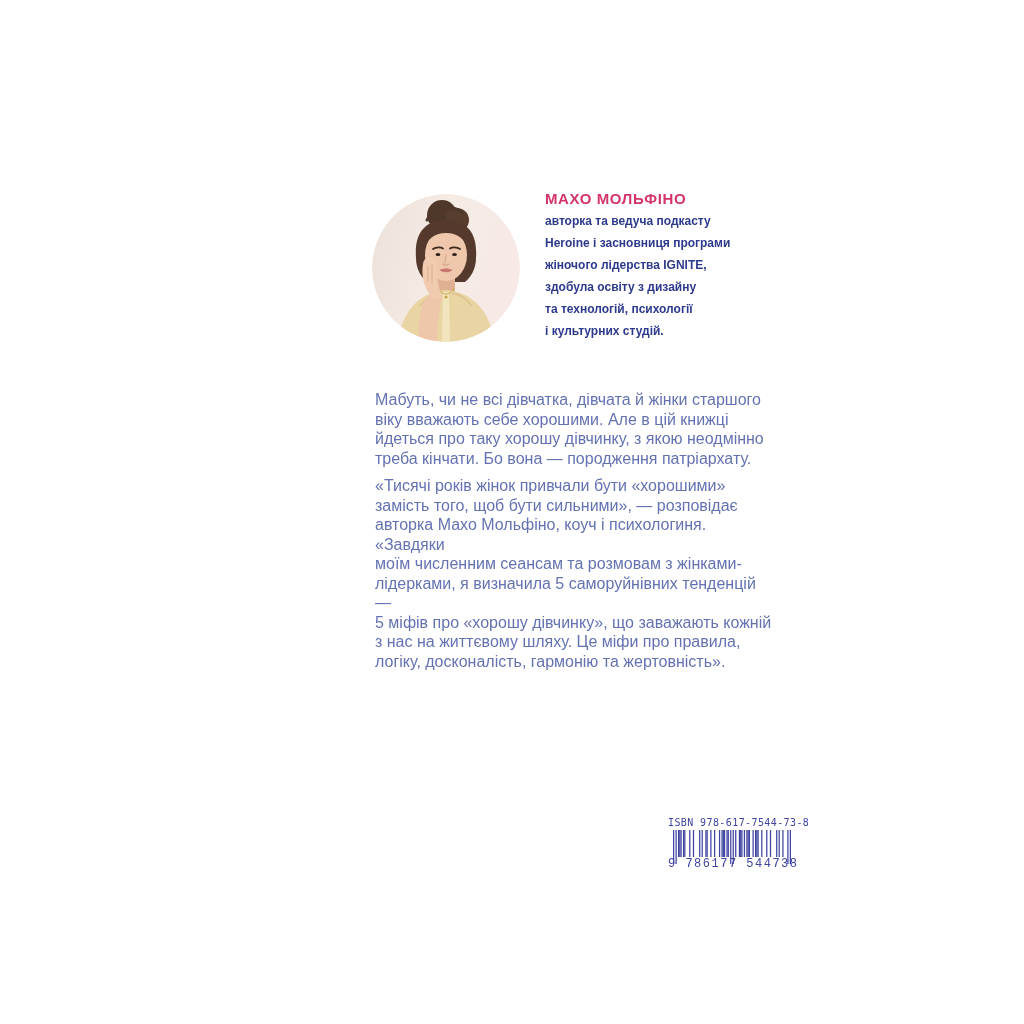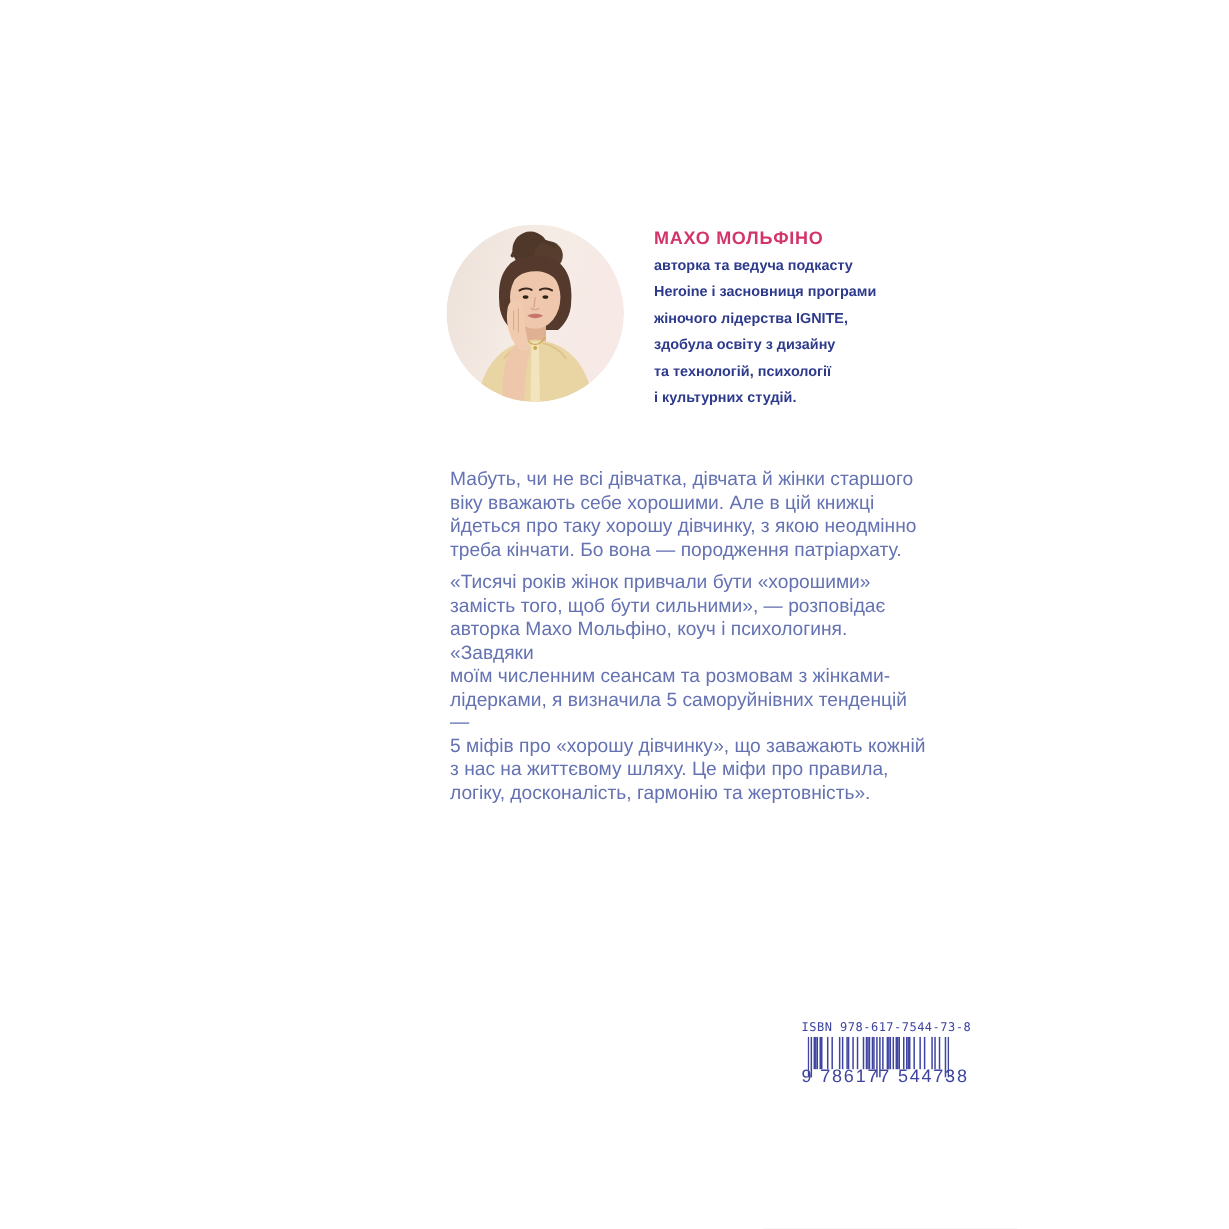--- a/index.html
+++ b/index.html
@@ -14,21 +14,21 @@
   .page{
     position:relative;
     width:1024px;height:1024px;
     background:var(--page-bg);
     font-family:"Liberation Sans", sans-serif;
     overflow:hidden;
   }
   
   .author-section{
     position:absolute;left:372px;top:187px;
-    display:flex;gap:25px;align-items:flex-start;
+    display:flex;gap:25px;align-items:flex-end;
   }
   .author-photo{
     width:148px;height:148px;border-radius:50%;
     overflow:hidden;flex:0 0 auto;
   }
   .author-photo svg{display:block;width:148px;height:148px;}
   .author-info{padding-top:1px;}
   .author-name{
     font-size:15px;line-height:22px;font-weight:bold;
     letter-spacing:0.6px;color:var(--accent-pink);
@@ -42,32 +42,32 @@
     position:absolute;left:375px;top:356px;width:400px;margin-top:34px;
   }
   .description p{
     font-size:16px;line-height:19.5px;
     color:var(--body-text);
     white-space:pre-line;
     margin:0 0 8px 0;
   }
   
   .barcode{
-    position:absolute;left:668px;top:851px;width:128px;
+    position:absolute;left:668px;top:817px;width:128px;
     text-align:center;color:var(--barcode-blue);
   }
   .barcode-label{
     font-family:"DejaVu Sans Mono", monospace;
     font-size:10px;line-height:12px;letter-spacing:0.4px;
     white-space:nowrap;
   }
   .barcode-bars{display:block;margin:1px auto 0 auto;color:var(--barcode-blue);}
   .barcode-number{
-    font-family:Liberation Sans, sans-serif;
-    font-size:15px;line-height:14px;letter-spacing:1.5px;
+    font-family:Liberation Mono, monospace;
+    font-size:12px;line-height:14px;letter-spacing:1.5px;
     margin-top:-7px;white-space:nowrap;
   }
 </style>
 </head>
 <body>
 
 <div class="page">
 
   <section class="author-section">
     <div class="author-photo">

